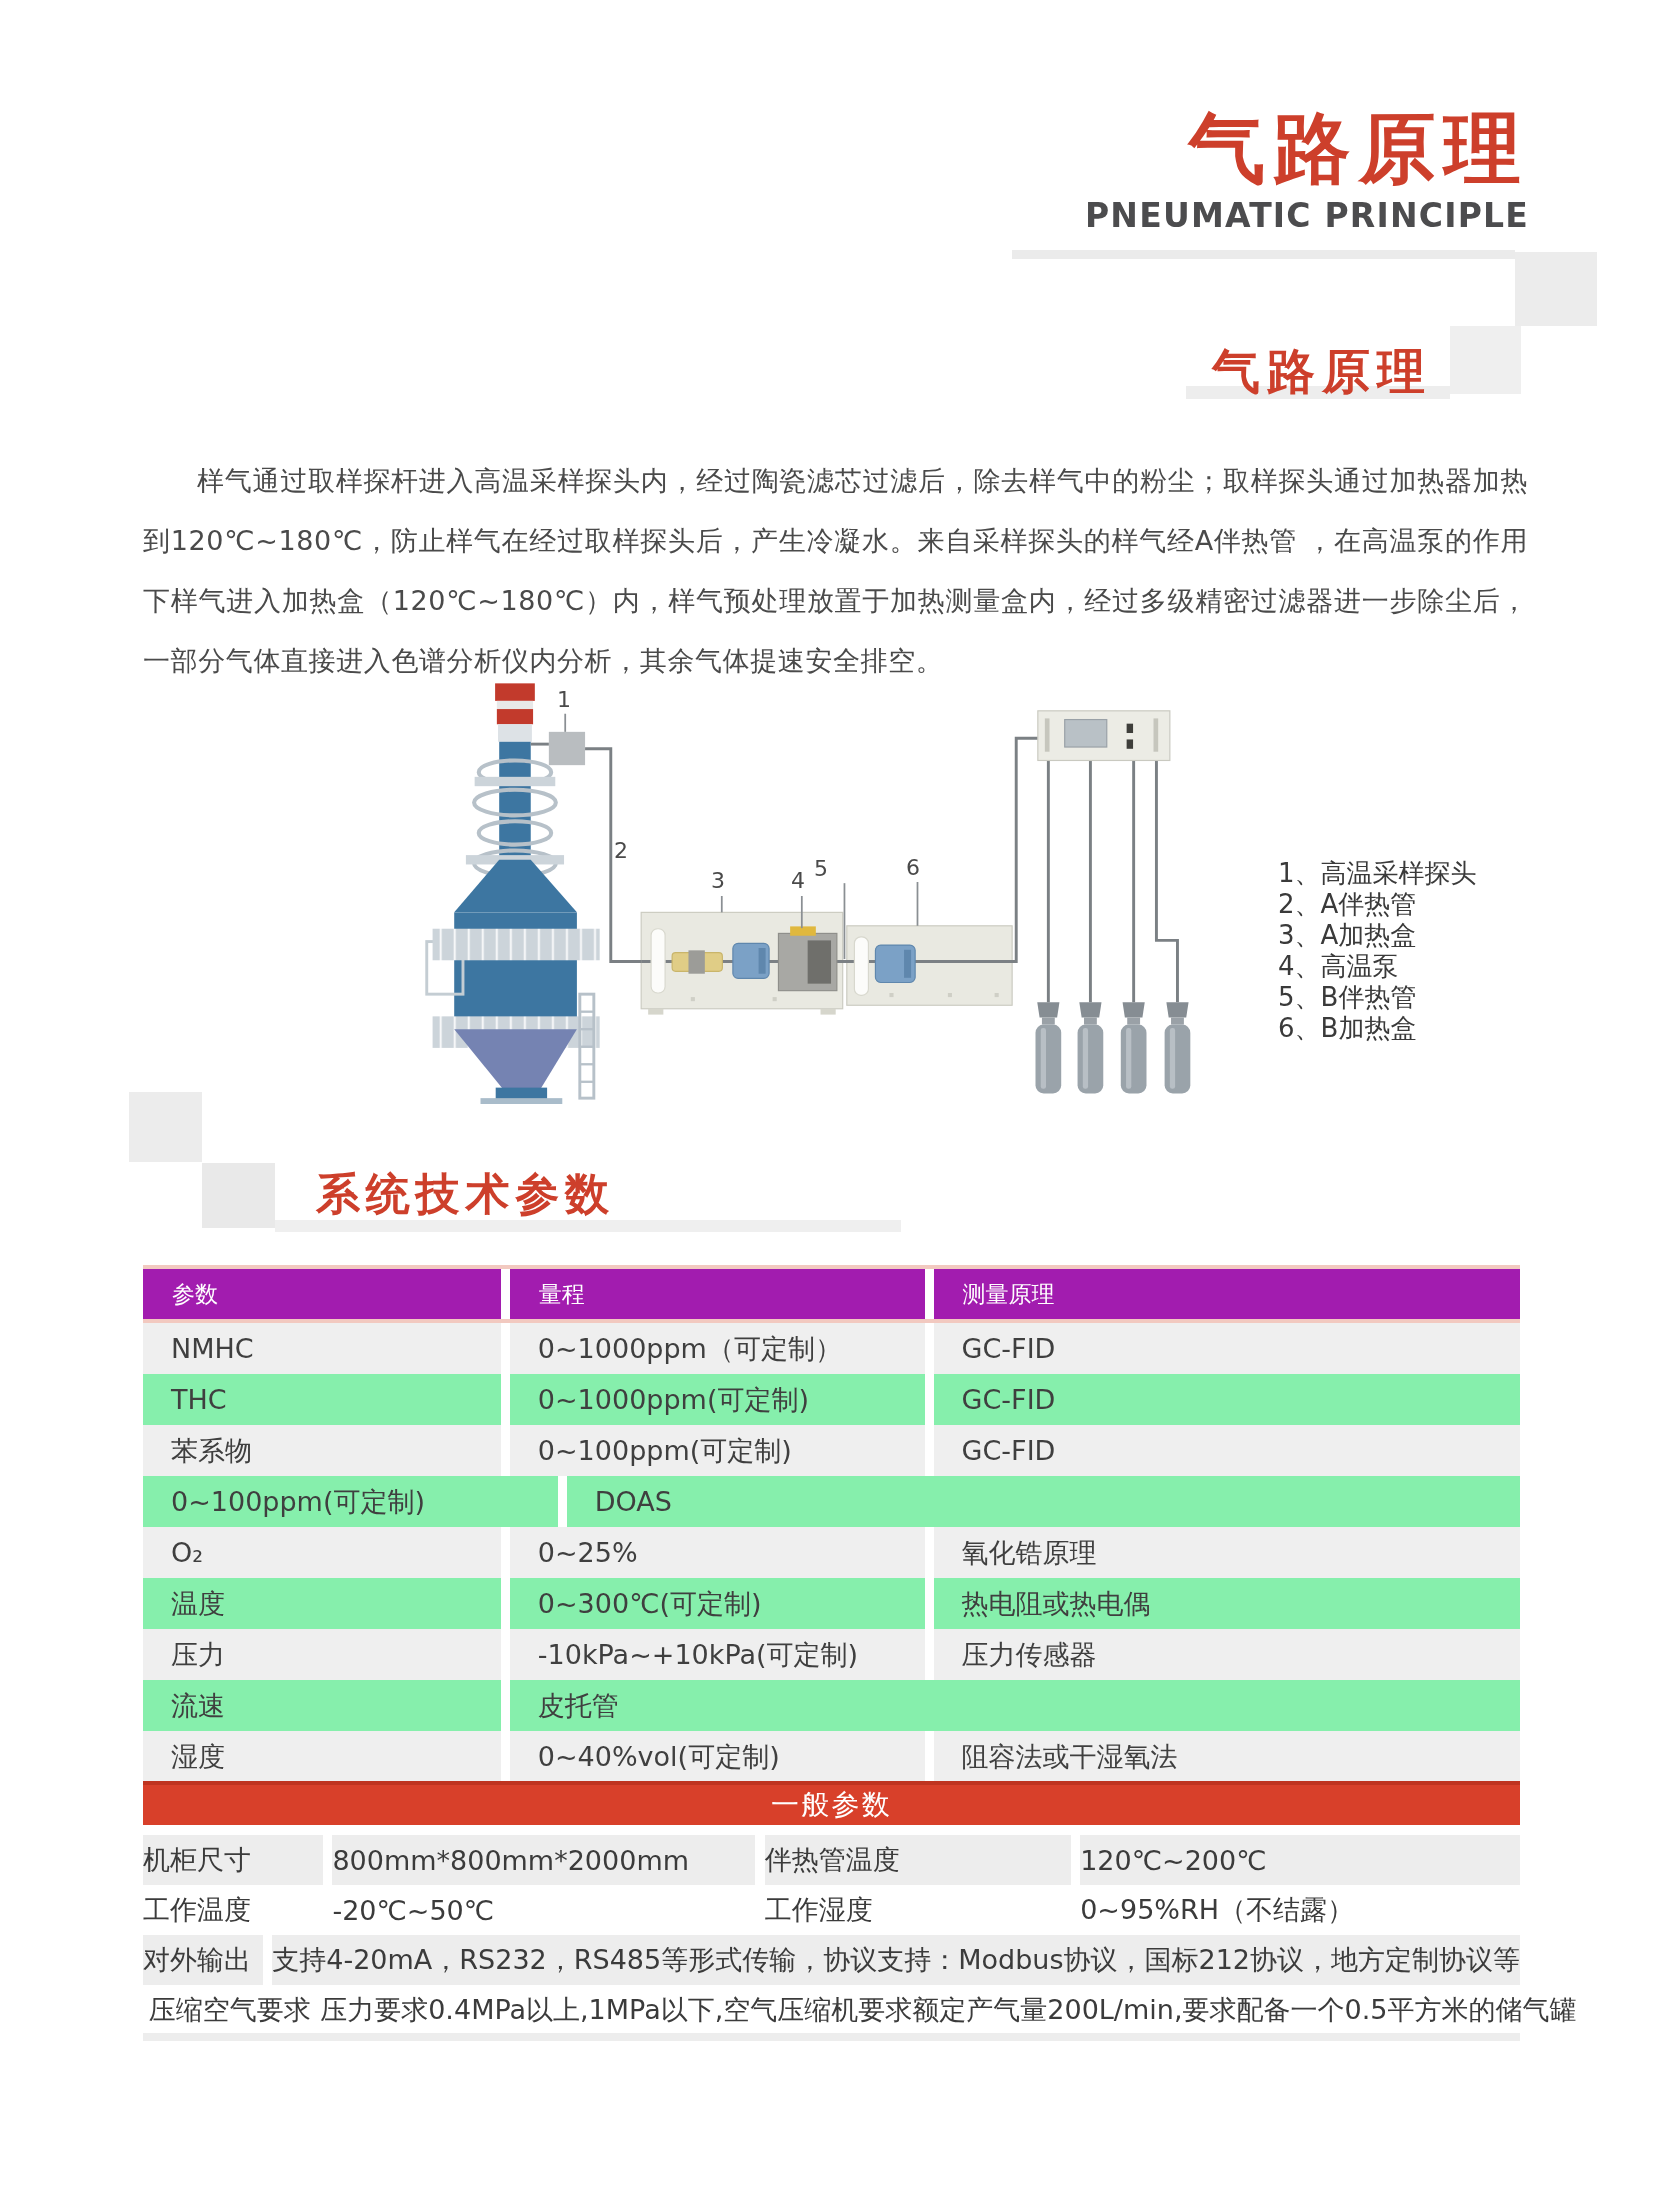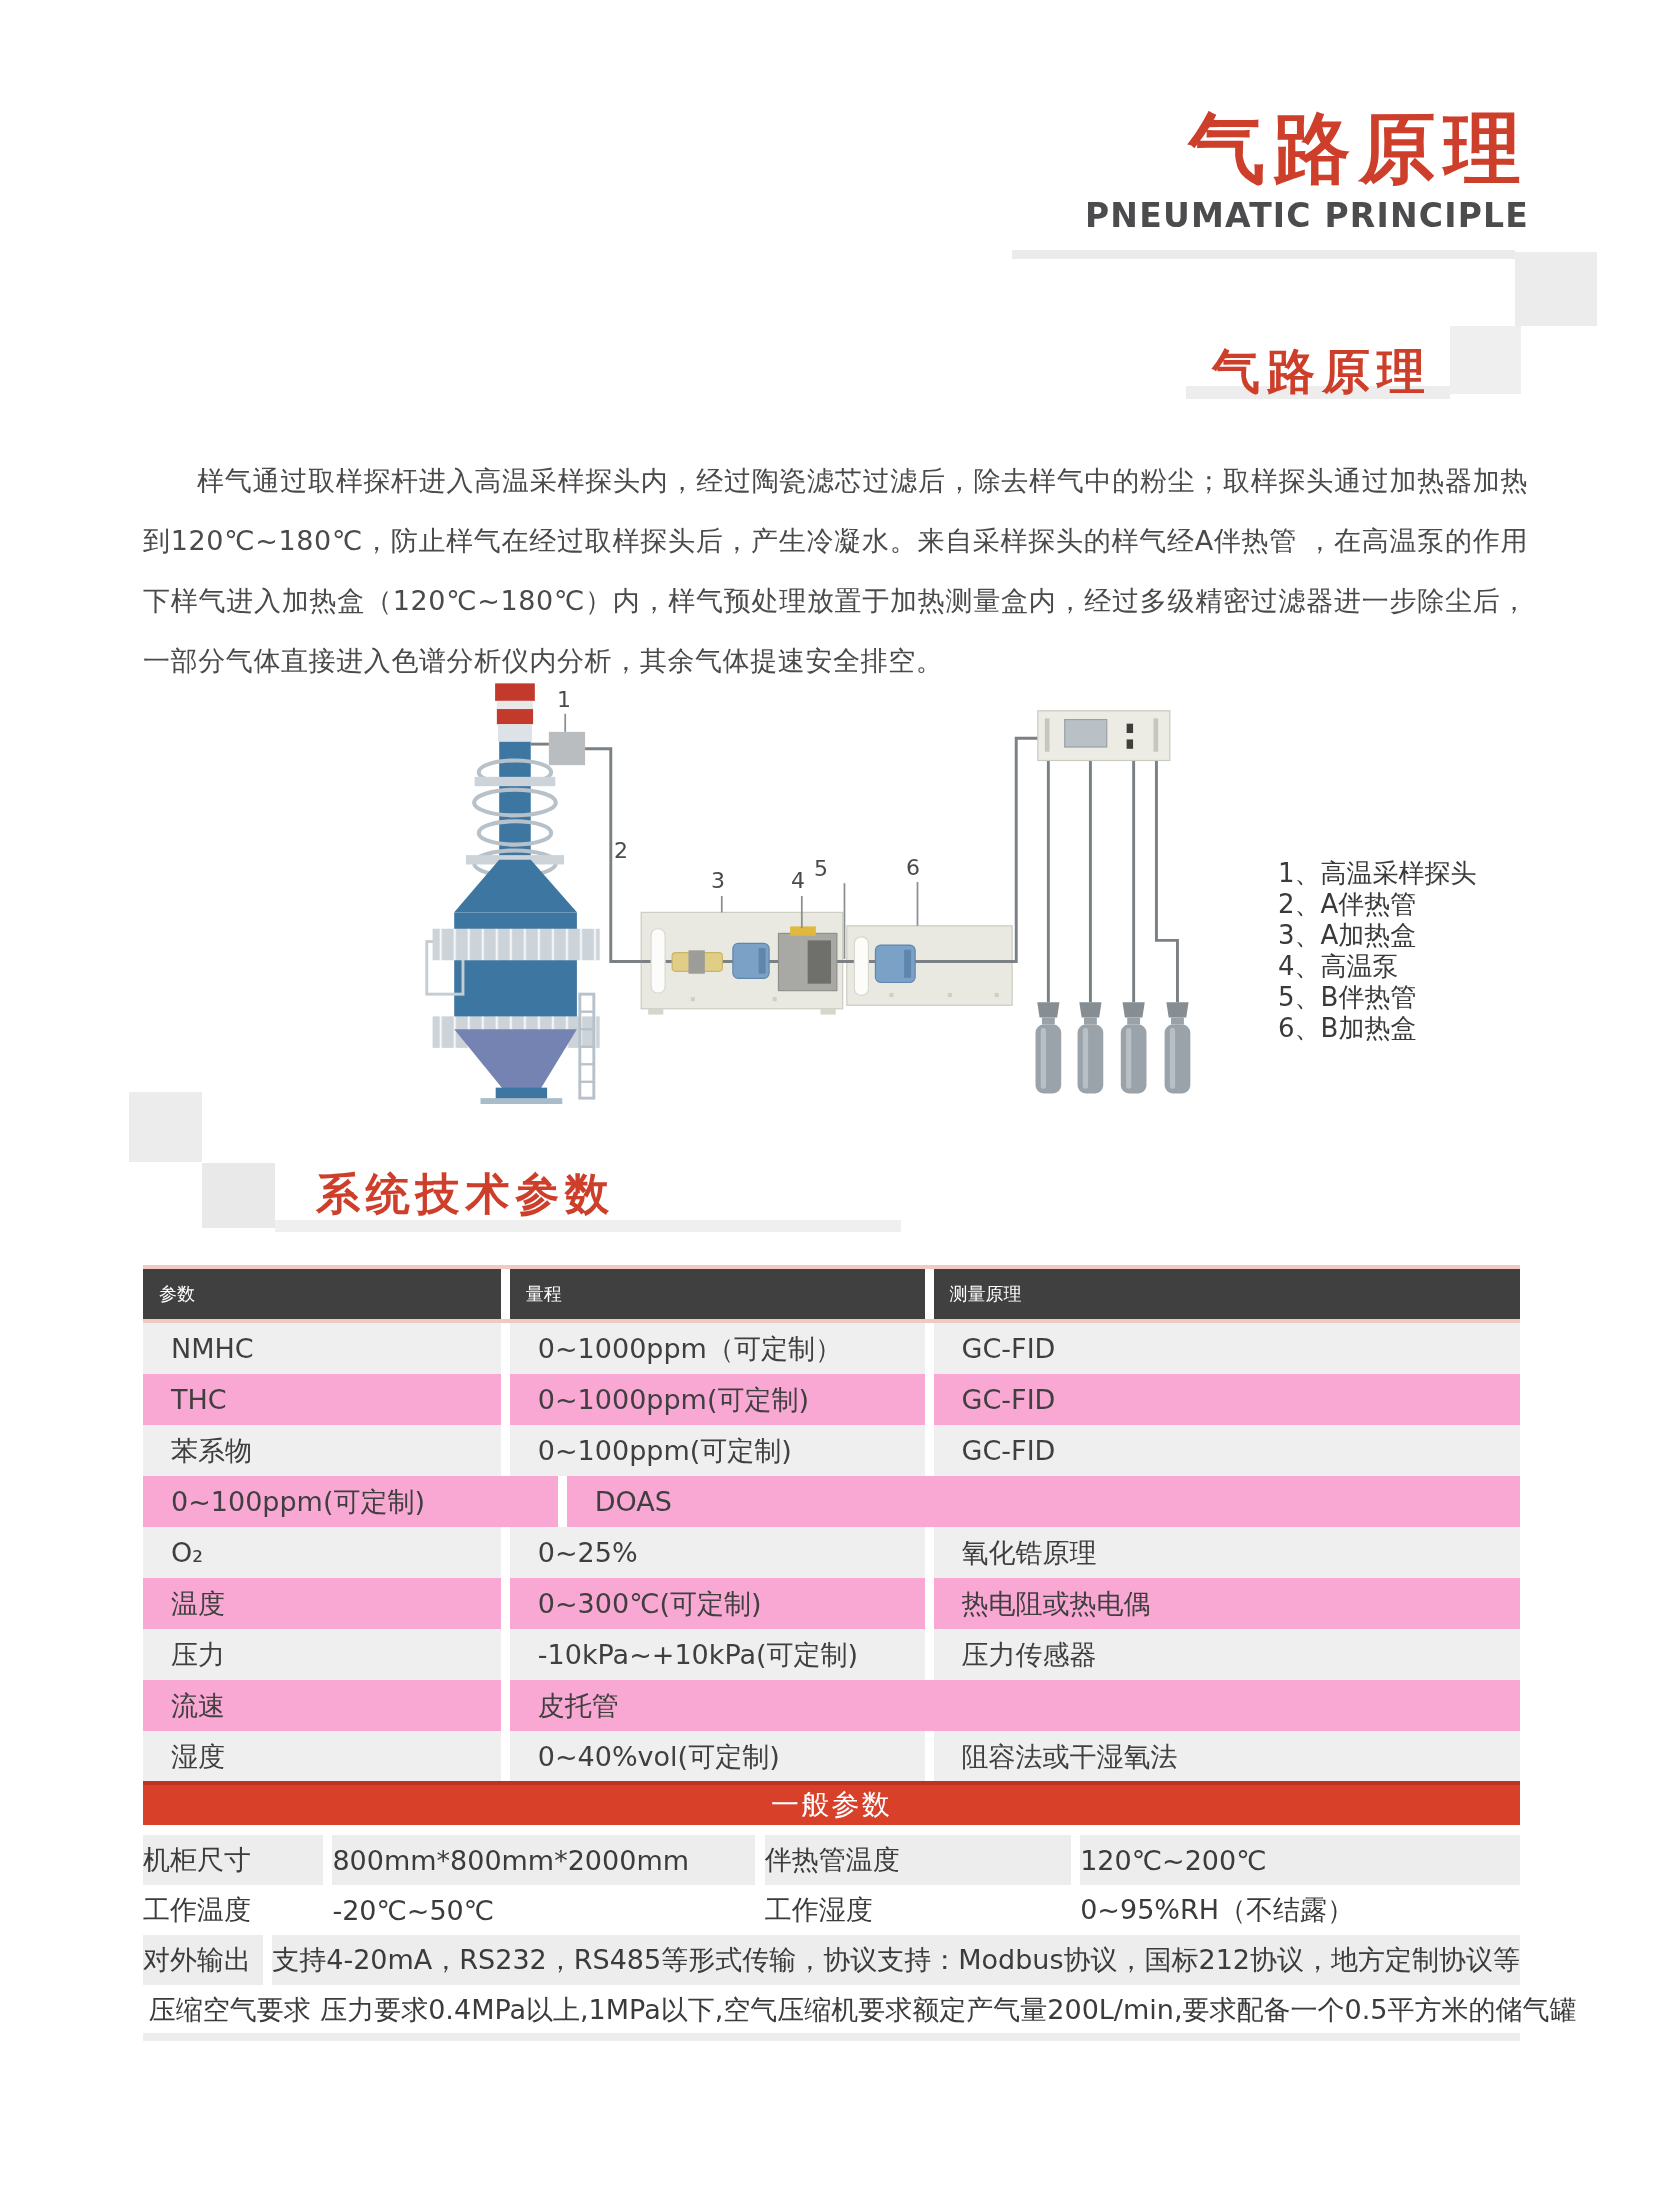--- a/index.html
+++ b/index.html
@@ -34,25 +34,25 @@
   .d-sq3 { left:129px; top:1092px; width:73px; height:70px; background:#ececec; }
   .d-sq4 { left:202px; top:1163px; width:73px; height:65px; background:#e9e9e9; }
   .d-strip3 { left:275px; top:1220px; width:626px; height:11.7px; background:#efefef; z-index:1; }
   .sec2 { position:absolute; left:316px; top:1165px; font-size:44px; font-weight:bold;
           color:#cd3f2b; letter-spacing:5.8px; z-index:2; }
 
   
   .t1 { position:absolute; left:143px; top:1265px; width:1377px; }
   .t1-head { display:flex; gap:8.8px; height:58px; border-top:4.7px solid #f2c9c0;
              border-bottom:4.7px solid #f2c9c0; }
-  .t1-head .cell { background:#404040; color:#ffffff; font-size:18px; display:flex;
-                   align-items:center; padding-left:16px; }
+  .t1-head .cell { background:#a21caf; color:#ffffff; font-size:23px; display:flex;
+                   align-items:center; padding-left:29px; }
   .t1-row { display:flex; gap:8.8px; height:51px; }
   .t1-row .cell { display:flex; align-items:center; padding-left:28px; font-size:27px;
-                  color:#3f3f3f; background:#f9a8d4; white-space:nowrap; }
+                  color:#3f3f3f; background:#86efac; white-space:nowrap; }
   .t1-row:nth-child(even) .cell { background:#efefef; }
   .c1 { width:358px; } .c2 { width:415px; } .c3 { flex:1; }
 
   
   .band { position:absolute; left:143px; top:1781px; width:1377px; height:44px;
           background:#d8402a; border-top:4.1px solid #bf3420; color:#ffffff; font-size:28px;
           display:flex; align-items:center; justify-content:center; letter-spacing:2.3px; }
   .t2 { position:absolute; left:143px; top:1835px; width:1377px; }
   .t2-row { display:flex; gap:9.4px; height:50px; }
   .t2-row .cell { display:flex; align-items:center; font-size:27px; color:#3b3b3b;

